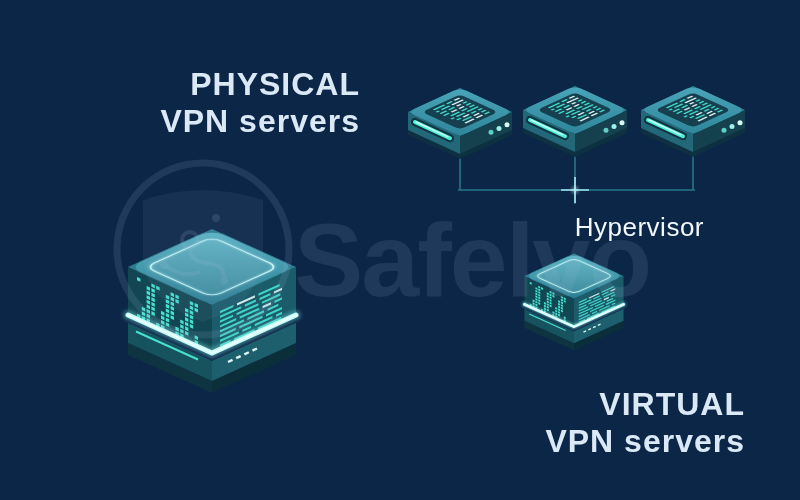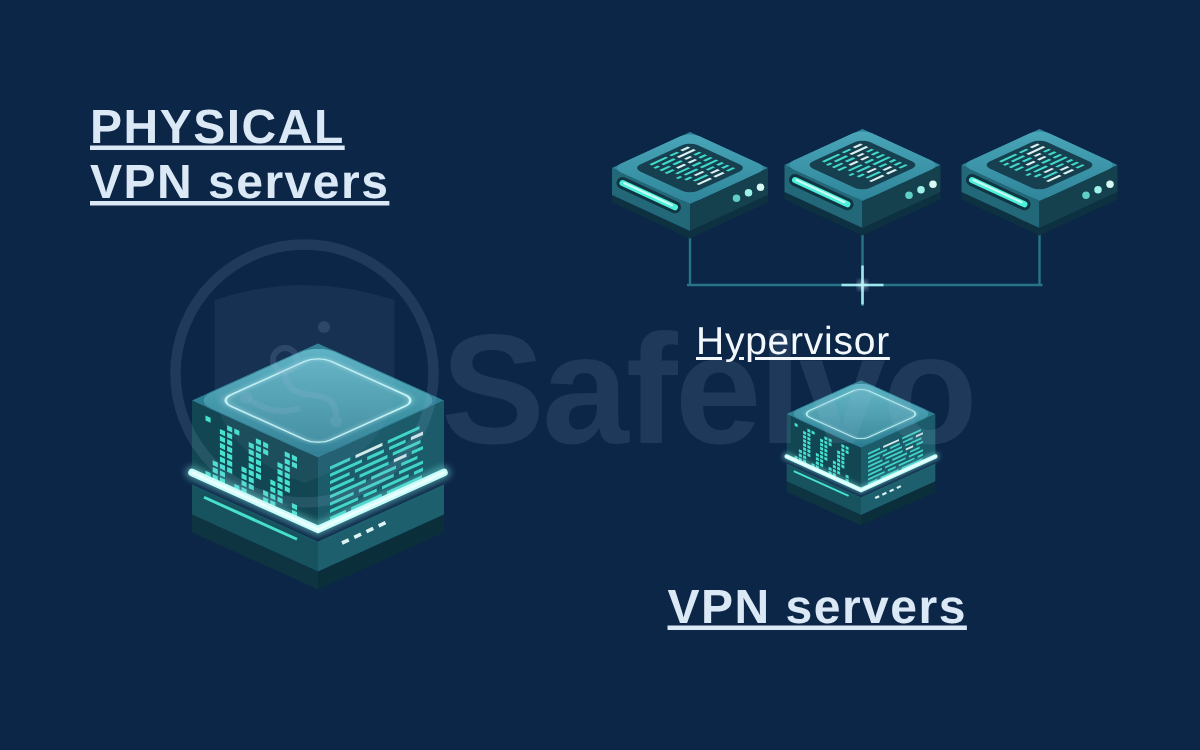--- a/index.html
+++ b/index.html
@@ -15,21 +15,21 @@
     position:absolute;left:294px;top:208px;
     font-size:104px;font-weight:700;line-height:1;letter-spacing:-2px;
     color:rgba(157,184,220,0.13);white-space:nowrap;
   }
   .wm-logo{position:absolute;left:98px;top:144px;}
   .wm-stroke{fill:none;stroke:rgba(157,184,220,0.14);}
   .wm-fill{fill:rgba(157,184,220,0.08);}
   .wm-circuit{fill:none;stroke:rgba(157,184,220,0.17);}
   .wm-dot{fill:rgba(157,184,220,0.17);}
   
-  .label{position:absolute;z-index:3;text-align:left;text-decoration:underline;}
+  .label{position:absolute;z-index:3;text-align:right;}
   .big-title{
     width:300px;font-size:32px;line-height:37px;font-weight:700;
     letter-spacing:1px;color:var(--heading-text,#dbe8f5);
   }
   .physical-label{left:60px;top:66px;}
   .virtual-label{left:445px;top:386px;}
   .hypervisor-label{
     left:464px;top:212px;width:240px;
     font-size:26px;font-weight:500;letter-spacing:0.5px;
     color:var(--hypervisor-text,#f3f8fc);
@@ -257,16 +257,17 @@
   </div>
 
   <div class="label big-title physical-label">
     <div>PHYSICAL</div>
     <div>VPN servers</div>
   </div>
 
   <div class="label hypervisor-label">Hypervisor</div>
 
   <div class="label big-title virtual-label">
+    <div>VIRTUAL</div>
     <div>VPN servers</div>
   </div>
 
 </div>
 
 </body></html>

